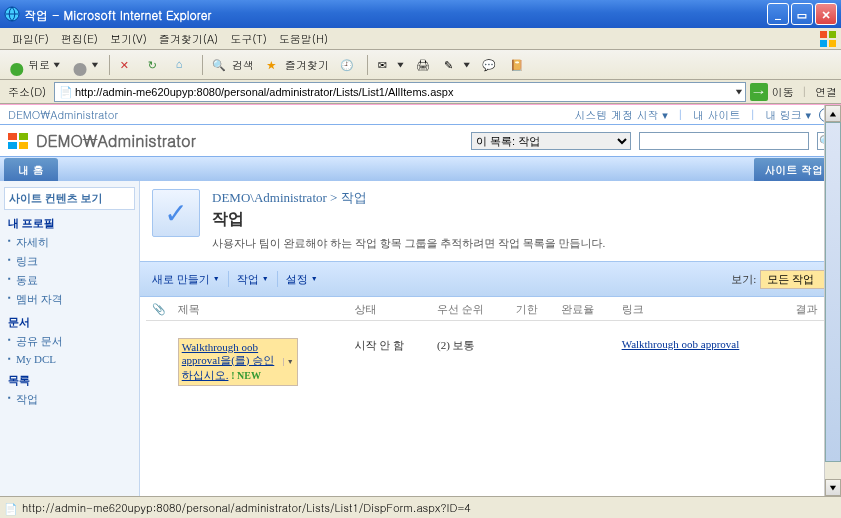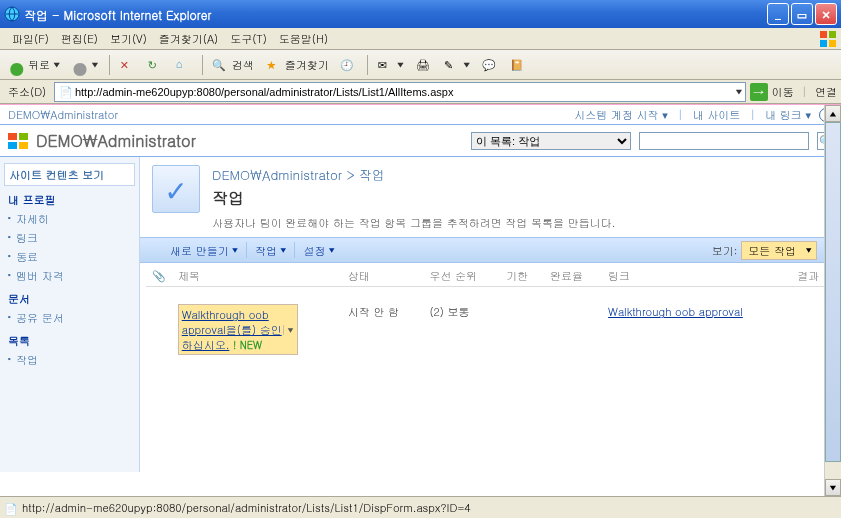--- a/index.html
+++ b/index.html
@@ -52,38 +52,38 @@
 .sp-header .searchbtn { width: 18px; height: 18px; border: 1px solid #7f9db9; display: flex; align-items: center; justify-content: center; color: #3b6ea5; }
 
 
 .sp-nav { height: 24px; background: linear-gradient(#d6e8ff,#a3c5f0); display: flex; align-items: flex-end; padding-left: 4px; }
 .sp-tab { background: linear-gradient(#6699cc,#4477bb); color: #fff; padding: 4px 14px; border-top-left-radius: 3px; border-top-right-radius: 3px; font-weight: bold; font-size: 11px; }
 .sp-nav .spacer { flex: 1; }
 .sp-siteactions { background: linear-gradient(#6699cc,#4477bb); color: #fff; padding: 4px 18px 4px 10px; font-weight: bold; position: relative; border-top-left-radius: 2px; }
 .sp-siteactions::after { content: "▼"; font-size: 7px; position: absolute; right: 6px; top: 6px; }
 
 
-.sp-body { display: flex; height: calc(100% - 76px); }
+.sp-body { display: flex; height: calc(100% - 76px); font-family: Liberation Serif, serif; }
 .sp-left { width: 140px; background: #f0f5fb; border-right: 1px solid #c3d6ef; padding: 6px 0; overflow: hidden; }
 .sp-left .ql-head { color: #3b6ea5; font-weight: bold; padding: 3px 8px; font-size: 11px; }
 .sp-left .ql-section { color: #003399; font-weight: bold; padding: 6px 8px 2px; }
 .sp-left .ql-item { padding: 2px 8px 2px 16px; color: #3b6ea5; position: relative; }
 .sp-left .ql-item::before { content: "▪"; position: absolute; left: 8px; color: #3b6ea5; font-size: 8px; top: 3px; }
 .sp-left a { color: #3b6ea5; text-decoration: none; }
 
 .sp-main { flex: 1; display: flex; flex-direction: column; }
 .sp-pagehead { height: 80px; display: flex; padding: 8px 12px; gap: 12px; }
 .sp-pagehead .pageicon { width: 48px; height: 48px; background: linear-gradient(#eef5ff,#cde0f8); border: 1px solid #a3c5f0; border-radius: 2px; display: flex; align-items: center; justify-content: center; }
 .sp-pagehead .check { color: #4a8be8; font-size: 28px; }
 .sp-pagehead .titles .bc { color: #3b6ea5; font-size: 13px; }
 .sp-pagehead .titles .bc a { color: #3b6ea5; text-decoration: none; }
 .sp-pagehead .titles h1 { font-size: 16px; color: #333; margin-top: 2px; }
 .sp-pagehead .desc { font-size: 11px; color: #555; margin-top: 6px; }
 
-.sp-toolbar { height: 26px; background: linear-gradient(#d6e8ff,#bdd7f5); display: flex; align-items: center; padding: 0 24px; border-top: 1px solid #a3c5f0; border-bottom: 1px solid #a3c5f0; }
+.sp-toolbar { height: 36px; background: linear-gradient(#d6e8ff,#bdd7f5); display: flex; align-items: center; padding: 0 6px; border-top: 1px solid #a3c5f0; border-bottom: 1px solid #a3c5f0; }
 .sp-tbitem { color: #003399; padding: 0 6px; display: flex; align-items: center; gap: 3px; }
 .sp-tbitem .arr { font-size: 7px; }
 .sp-tbsep { width: 1px; height: 16px; background: #a3c5f0; margin: 0 2px; }
 .sp-toolbar .flex { flex: 1; }
 .sp-view-label { color: #333; }
 .sp-view-sel { background: #ffe79c; border: 1px solid #cba; padding: 1px 20px 1px 6px; margin-left: 4px; position: relative; }
 .sp-view-sel::after { content: "▼"; font-size: 7px; position: absolute; right: 4px; top: 3px; }
 
 
 .sp-list { padding: 2px 6px; }
@@ -240,32 +240,38 @@
         </svg>
     </span>
     <span class="sitename">DEMO\Administrator</span>
     <div class="searchbox">
       <select><option>이 목록: 작업</option></select>
       <input class="sq" type="text" style="">
       <div class="searchbtn">🔍</div>
     </div>
   </div>
 
+  <div class="sp-nav">
+    <div class="sp-tab">내 홈</div>
+    <span class="spacer"></span>
+    <div class="sp-siteactions">사이트 작업</div>
+  </div>
 
   <div class="sp-body">
 
     <div class="sp-left">
       <div class="ql-head" style="border:1px solid #c3d6ef;background:#fff;margin:0 4px;padding:3px 4px;text-align:left">사이트 컨텐츠 보기</div>
       <div class="ql-section">내 프로필</div>
       <div class="ql-item"><a href="#">자세히</a></div>
       <div class="ql-item"><a href="#">링크</a></div>
       <div class="ql-item"><a href="#">동료</a></div>
       <div class="ql-item"><a href="#">멤버 자격</a></div>
       <div class="ql-section">문서</div>
       <div class="ql-item"><a href="#">공유 문서</a></div>
+      <div class="ql-item"><a href="#">My DCL</a></div>
       <div class="ql-section">목록</div>
       <div class="ql-item"><a href="#">작업</a></div>
     </div>
 
     <div class="sp-main">
       <div class="sp-pagehead">
         <div class="pageicon">
             <span class="check">✓</span>
           </div>
         <div class="titles">

